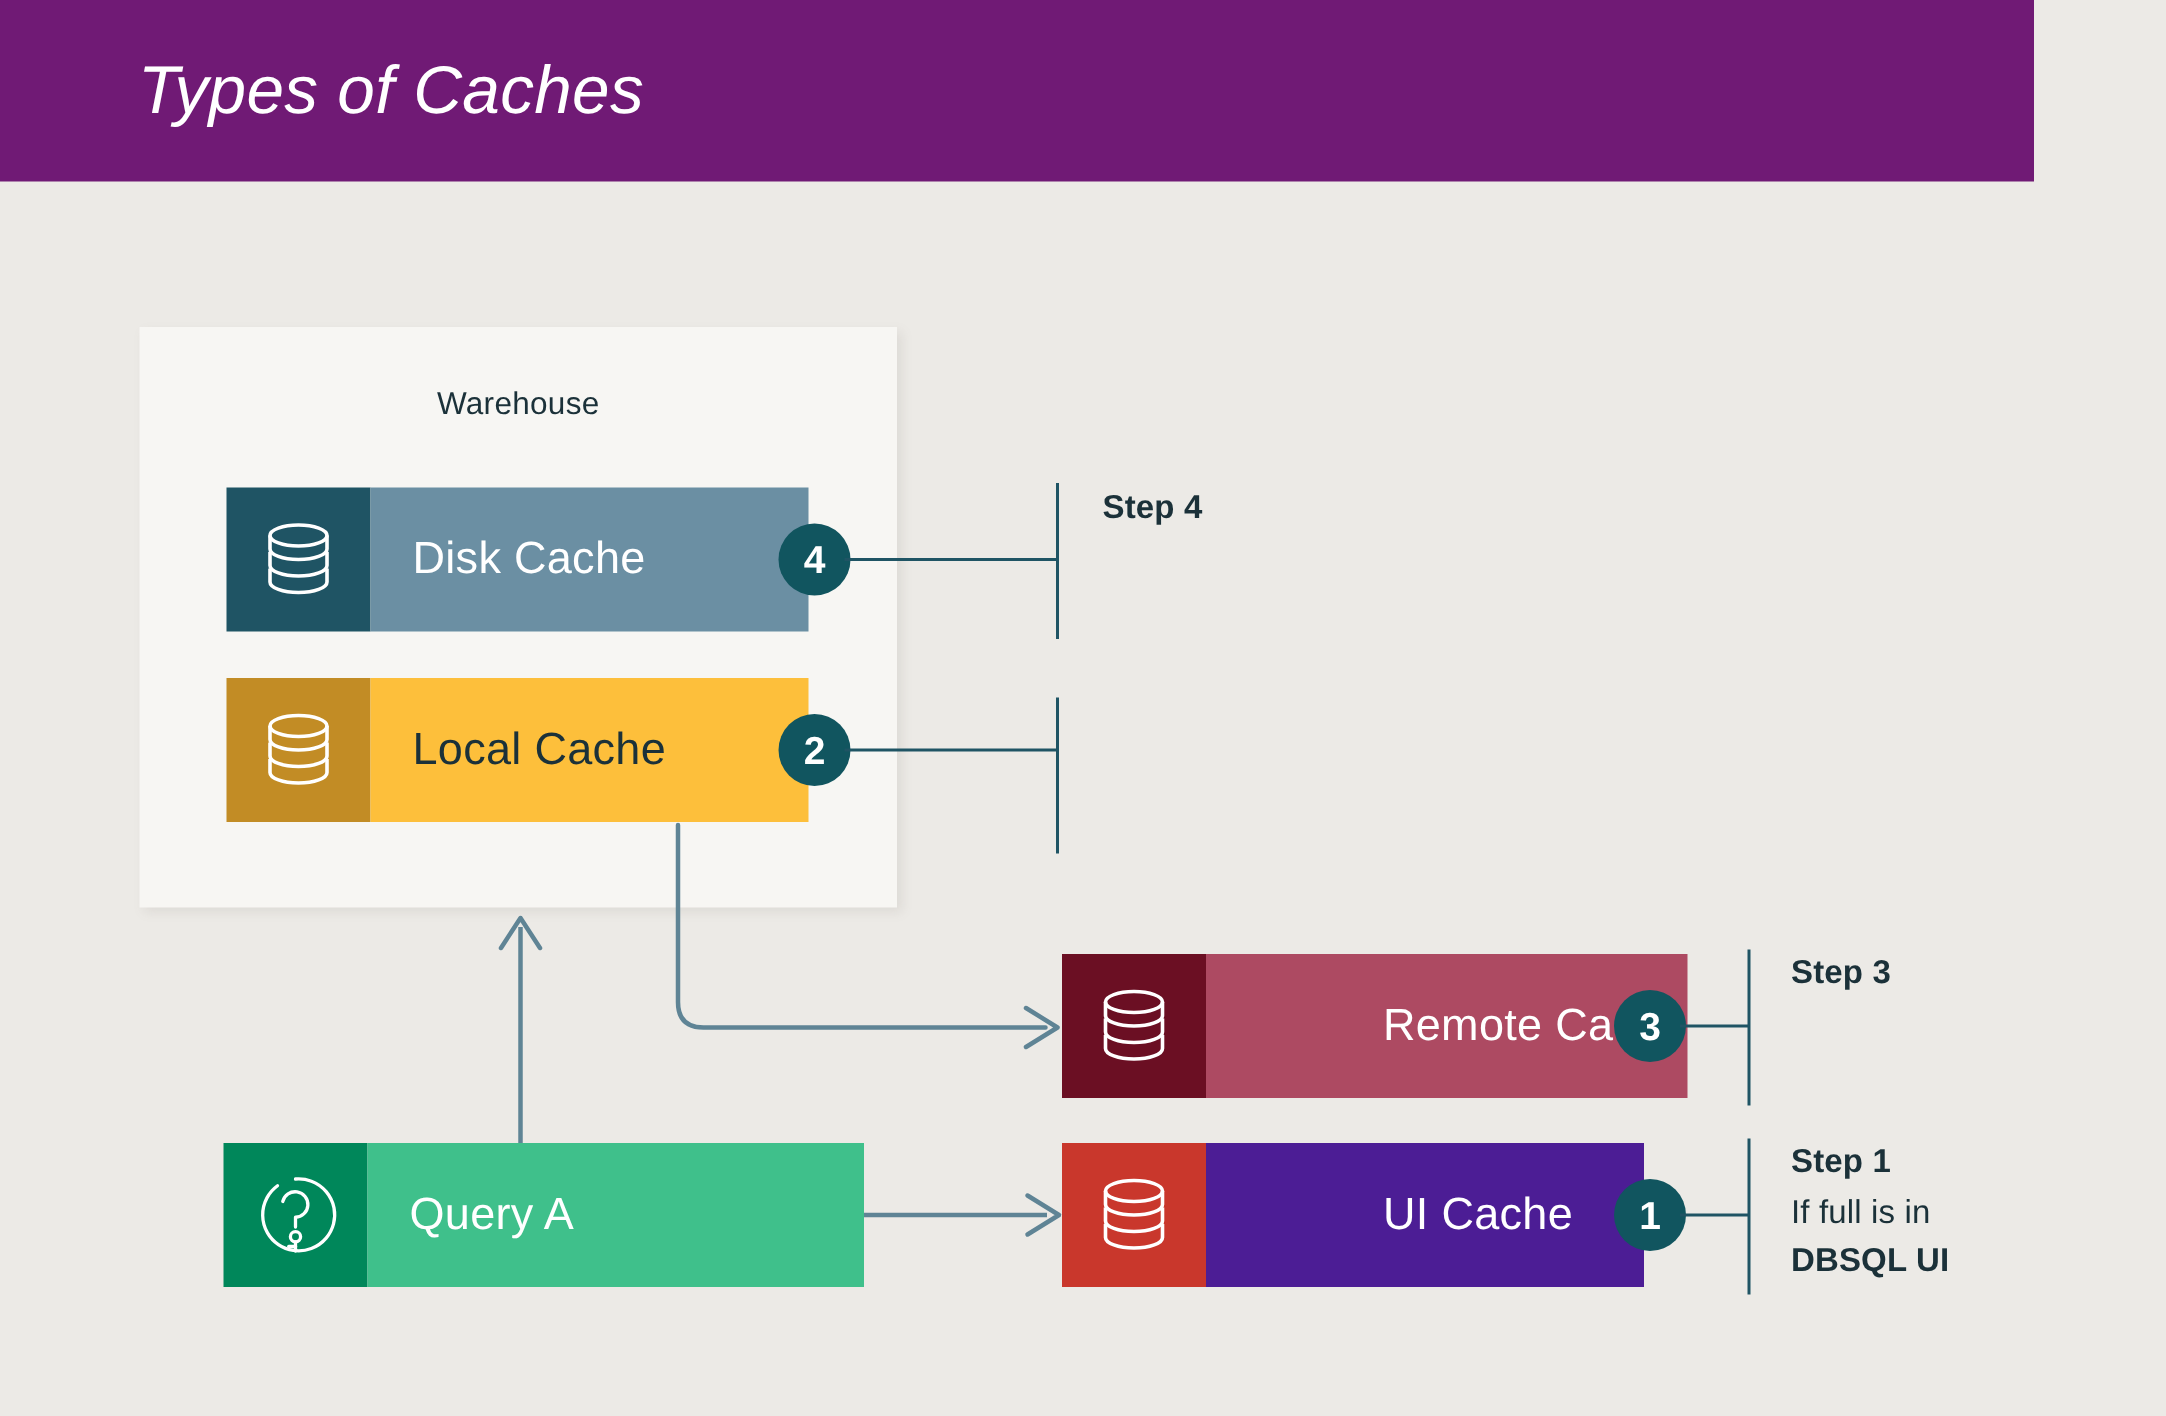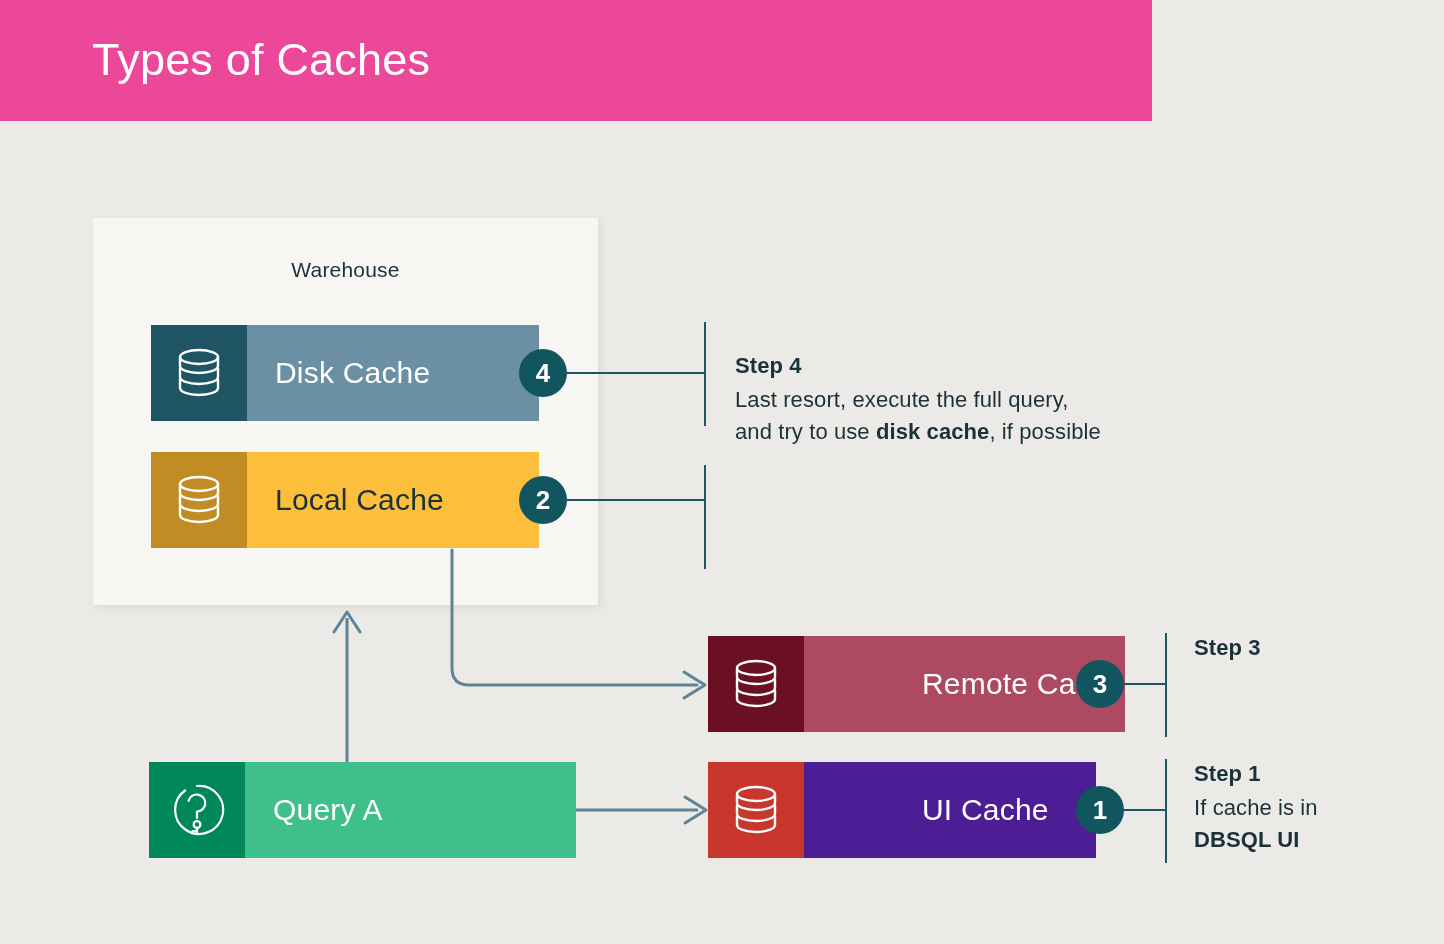--- a/index.html
+++ b/index.html
@@ -12,23 +12,24 @@
     background: #ECEAE6;
     font-family: "Liberation Sans", sans-serif;
     overflow: hidden;
     position: relative;
   }
 
   
   .header {
     position: absolute;
     left: 0; top: 0;
-    width: 1152px;
+    width: 1356px;
     height: 121px;
-    background: #ec4899;
+    background: #701a75;
+    font-style: italic;
   }
   .header-title {
     position: absolute;
     left: 92px;
     top: 30px;
     font-size: 45px;
     font-weight: 300;
     letter-spacing: 0.2px;
     color: #FFFFFF;
     line-height: 60px;
@@ -137,21 +138,21 @@
     margin-bottom: 5px;
   }
   .step-desc {
     font-size: 22px;
     font-weight: 400;
     line-height: 32px;
     letter-spacing: 0.1px;
   }
   .step-desc b { font-weight: 700; }
 
-  #step-4 { left: 735px; top: 325px; margin-top: 28px; }
+  #step-4 { left: 735px; top: 325px; }
   #step-2 { left: 735px; top: 469px; }
   #step-3 { left: 1194px; top: 635px; }
   #step-1 { left: 1194px; top: 761px; }
 
   
   .arrow-svg { position: absolute; overflow: visible; }
 
   svg { display: block; }
 </style>
 </head>
@@ -272,32 +273,28 @@
 <div class="bracket" style="left:704px; top:465px; height:104px;"></div>
 
 <div class="conn-h" style="left:1120px; top:683px; width:46px;"></div>
 <div class="bracket" style="left:1165px; top:633px; height:104px;"></div>
 
 <div class="conn-h" style="left:1120px; top:809px; width:46px;"></div>
 <div class="bracket" style="left:1165px; top:759px; height:104px;"></div>
 
 <div class="step-block" id="step-4">
   <div class="step-title">Step 4</div>
-  <div class="step-desc">
-    <span>Last resort, execute the full query,</span><br>
-    <span>and try to use </span><b>disk cache</b><span>, if possible</span>
-  </div>
 </div>
 
 <div class="step-block" id="step-2">
 </div>
 
 <div class="step-block" id="step-3">
   <div class="step-title">Step 3</div>
 </div>
 
 <div class="step-block" id="step-1">
   <div class="step-title">Step 1</div>
   <div class="step-desc">
-    <span>If cache is in</span><br>
+    <span>If full is in</span><br>
     <b>DBSQL UI</b>
   </div>
 </div>
 
 </body></html>

